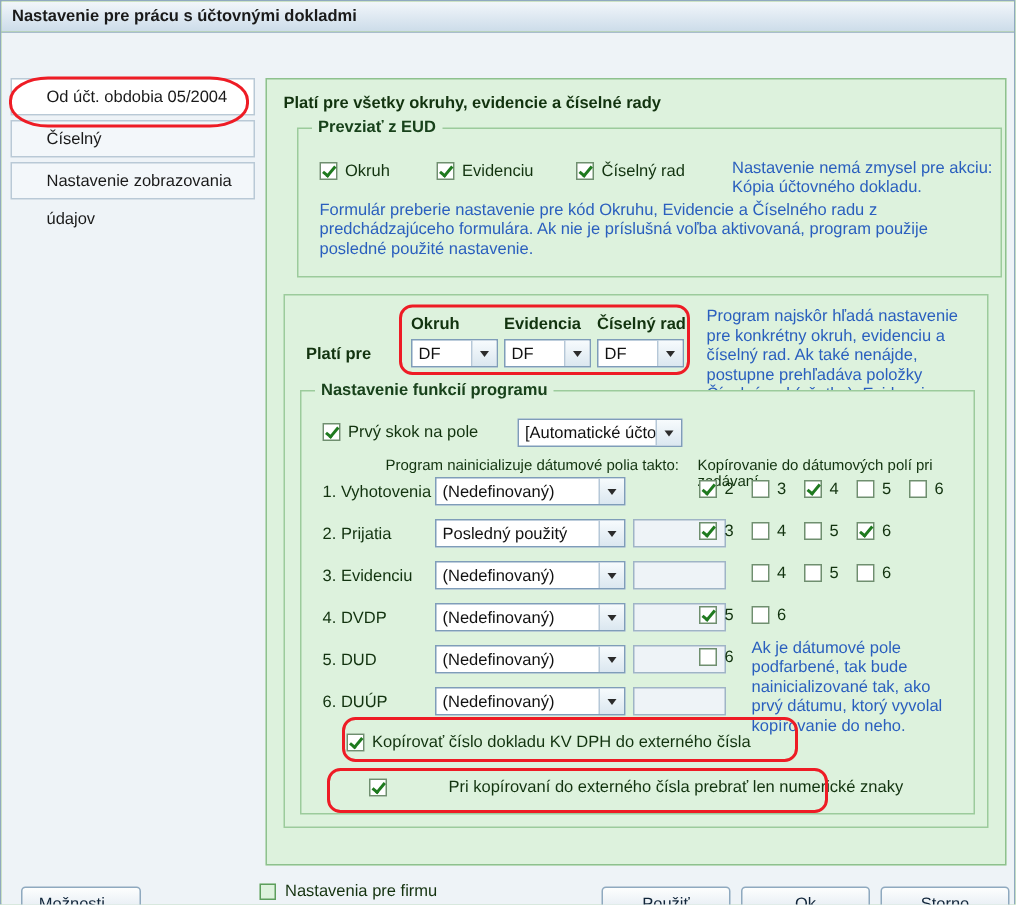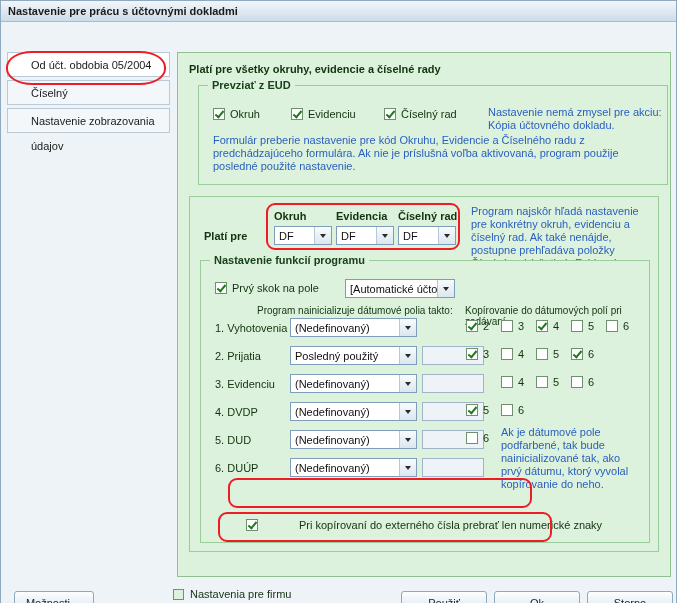--- a/index.html
+++ b/index.html
@@ -391,20 +391,24 @@
 
           <div class="lbl" style="left:14px; top:201px;"><span>6.</span> <span>DUÚP</span></div>
           <div class="combo" style="left:89px; top:197px; width:127px;">
             <span>(Nedefinovaný)</span>
             <span class="arrow"></span>
           </div>
           <div class="txtbox" style="left:221px; top:197px; width:62px;"></div>
 
           <div class="lbl blue" style="left:300px; top:165px; width:140px; line-height:13px;">Ak je dátumové pole podfarbené, tak bude nainicializované tak, ako prvý dátumu, ktorý vyvolal kopírovanie do neho.</div>
 
+          <div class="cb" style="left:30px; top:228px;">
+            <span class="box checked"></span>
+            <span>Kopírovať číslo dokladu KV DPH do externého čísla</span>
+          </div>
           <div class="cb" style="left:45px; top:258px;gap:36px;">
             <span class="box checked"></span>
             <span>Pri kopírovaní do externého čísla prebrať len numerické znaky</span>
           </div>
         </div>
       </div>
     </div>
 
     <div class="red-rect" style="left:265px; top:181px; width:190px; height:43px;"></div>
     <div class="red-rect" style="left:227px; top:456px; width:300px; height:26px;"></div>

